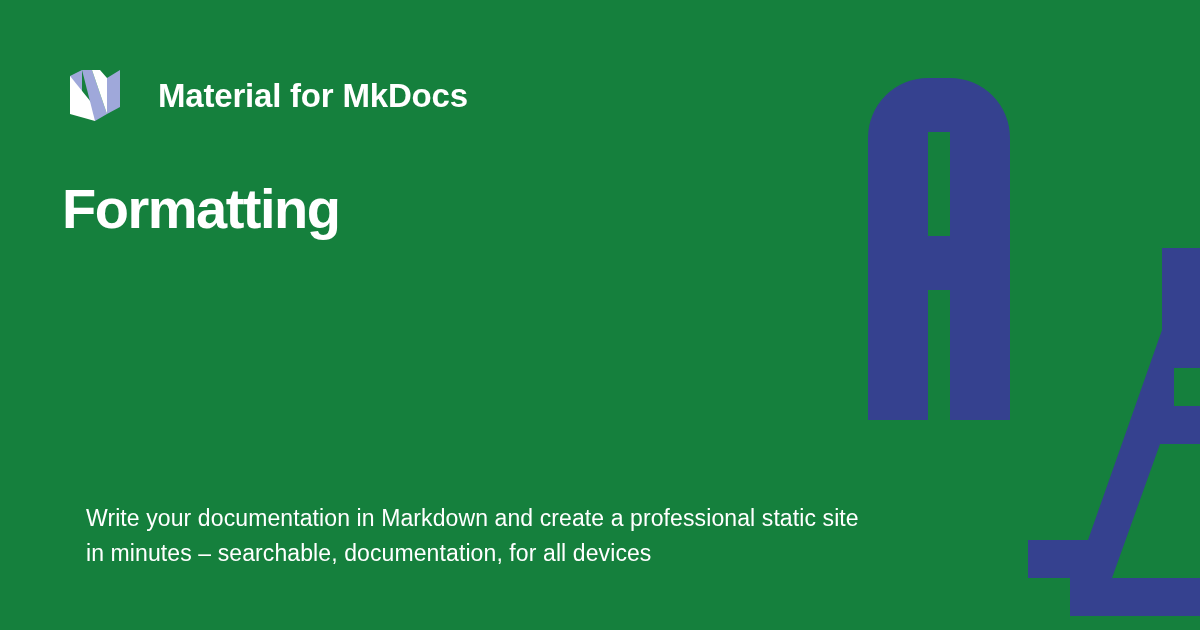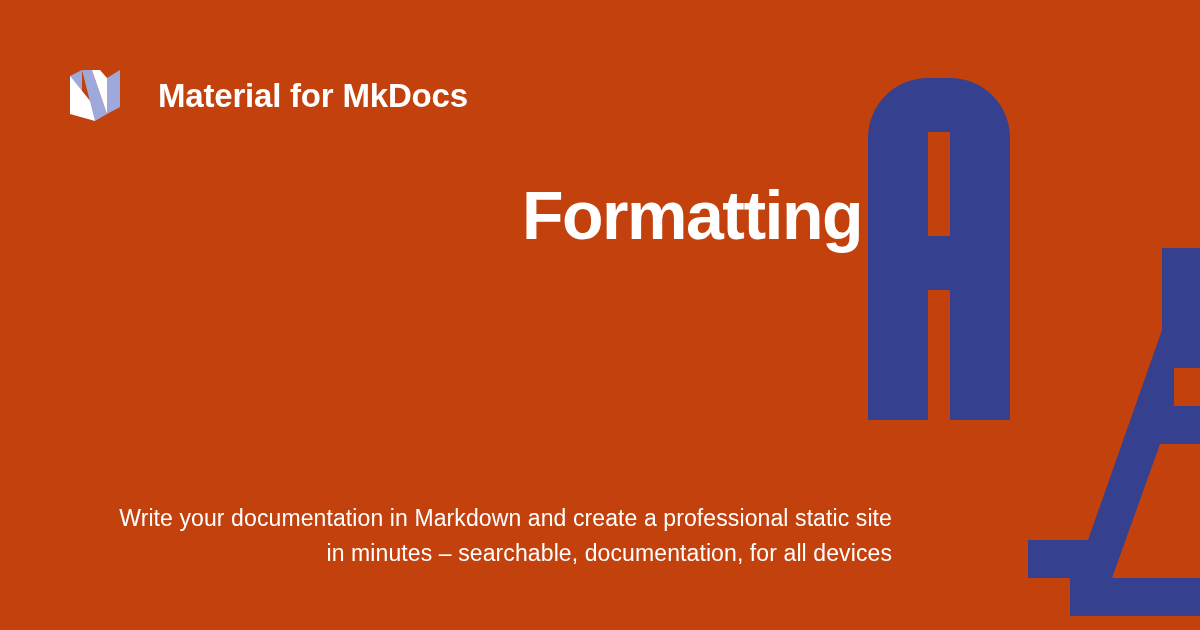--- a/index.html
+++ b/index.html
@@ -6,23 +6,22 @@
   html, body {
     margin: 0;
     padding: 0;
     background: #3a4ab0;
   }
   #card {
     position: relative;
     width: 1200px;
     height: 630px;
     overflow: hidden;
-    background: #c2410c;
+    background: #15803d;
     font-family: "Liberation Sans", "DejaVu Sans", sans-serif;
-    text-align: right;
     -webkit-font-smoothing: antialiased;
   }
 
   
   #watermark {
     position: absolute;
     top: 0;
     right: 0;
     width: 430px;
     height: 630px;
@@ -56,41 +55,41 @@
     white-space: nowrap;
   }
 
   
   #page-title {
     position: absolute;
     left: 62px;
     top: 180px;
     width: 800px;
     color: #ffffff;
-    font-size: 68px;
+    font-size: 56px;
     font-weight: 700;
     line-height: 1.05;
     letter-spacing: -1.5px;
     margin: 0;
   }
 
   
   #description {
     position: absolute;
     left: 62px;
     bottom: 58px;
     width: 830px;
     color: #ffffff;
     font-size: 23px;
     font-weight: 400;
     line-height: 1.55;
     letter-spacing: 0.1px;
     margin: 0;
   }
-  #description .desc-line { display: block; }
+  #description .desc-line { display: block; margin-left: 24px; }
 </style>
 </head>
 <body>
 
 <div id="card">
 
   <div id="watermark">
     <svg viewBox="0 0 430 630" xmlns="http://www.w3.org/2000/svg" aria-hidden="true">
 
       <path fill="#35418f" fill-rule="evenodd" d="M 98 138

